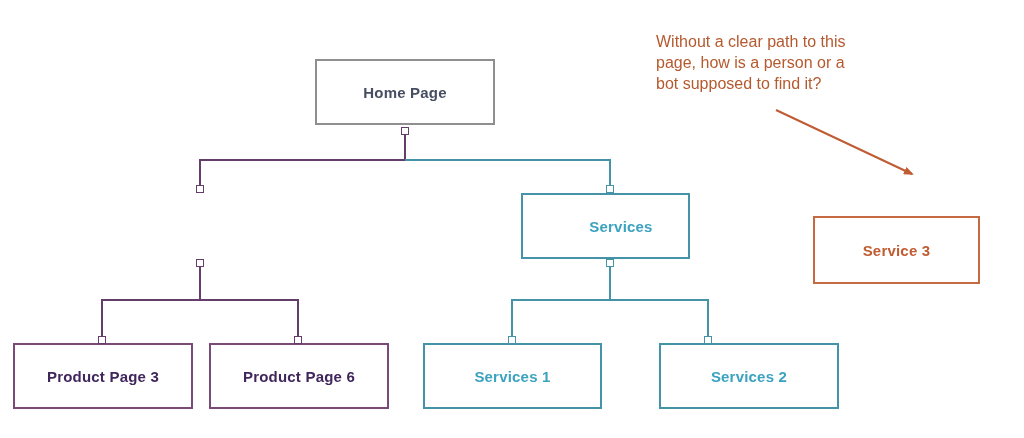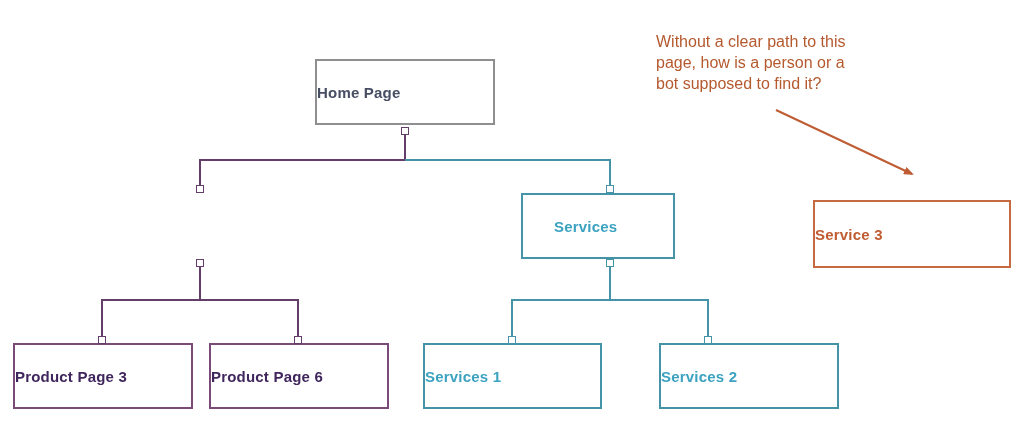--- a/index.html
+++ b/index.html
@@ -9,40 +9,40 @@
   }
   .wires{position:absolute;left:0;top:0;width:1024px;height:438px;pointer-events:none;}
   .wire{fill:none;stroke-width:2;}
   .wire.purple{stroke:var(--purple_line);}
   .wire.teal{stroke:var(--teal);}
   .arrow-line{stroke:var(--arrow);stroke-width:2;fill:none;}
   .ah{fill:var(--arrow);stroke:none;}
 
   .node{
     position:absolute;box-sizing:border-box;background:#ffffff;
-    display:flex;align-items:center;justify-content:flex-start;text-align:center;
+    display:flex;align-items:center;justify-content:center;text-align:center;
   }
   .node .lbl{font-size:15px;font-weight:bold;letter-spacing:.2px;}
   .node.gray{border:2px solid var(--gray);}
   .node.gray .lbl{color:var(--dark_text);}
   .node.purple{border:2px solid var(--purple);}
   .node.purple .lbl{color:var(--purple_text);}
   .node.teal{border:2px solid var(--teal);}
   .node.teal .lbl{color:var(--teal_text);}
   .node.orange{border:2px solid var(--orange);}
   .node.orange .lbl{color:var(--orange_text);}
 
   .n-home     {left:315px;top:59px; width:180px;height:66px;}
   .n-products {left:111px;top:193px;width:178px;height:66px;}
-  .n-services {left:521px;top:193px;width:154px;height:66px;padding-left:31px;}
+  .n-services {left:521px;top:193px;width:169px;height:66px;padding-left:31px;}
   .n-product1 {left:13px; top:343px;width:180px;height:66px;}
   .n-product2 {left:209px;top:343px;width:180px;height:66px;}
   .n-services1{left:423px;top:343px;width:179px;height:66px;}
   .n-services2{left:619px;top:343px;width:180px;height:66px;margin-left:40px;}
-  .n-service3 {left:813px;top:200px;width:198px;height:68px;}
+  .n-service3 {left:813px;top:216px;width:167px;height:68px;}
 
   .handle{
     position:absolute;width:8px;height:8px;box-sizing:border-box;
     background:#ffffff;border:1.5px solid var(--purple_line);
   }
   .handle.teal{border-color:var(--teal);}
 
   .annotation{
     position:absolute;left:656px;top:31px;width:230px;
     font-size:16px;line-height:21px;color:var(--annotation);

